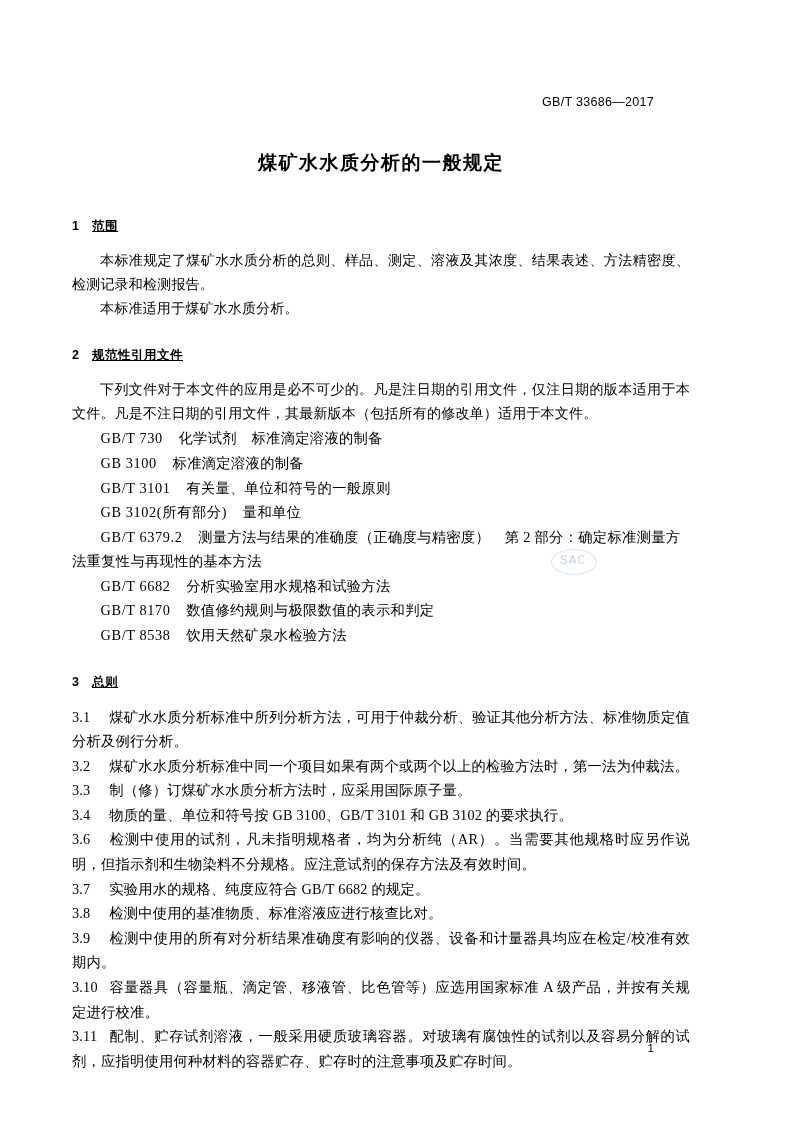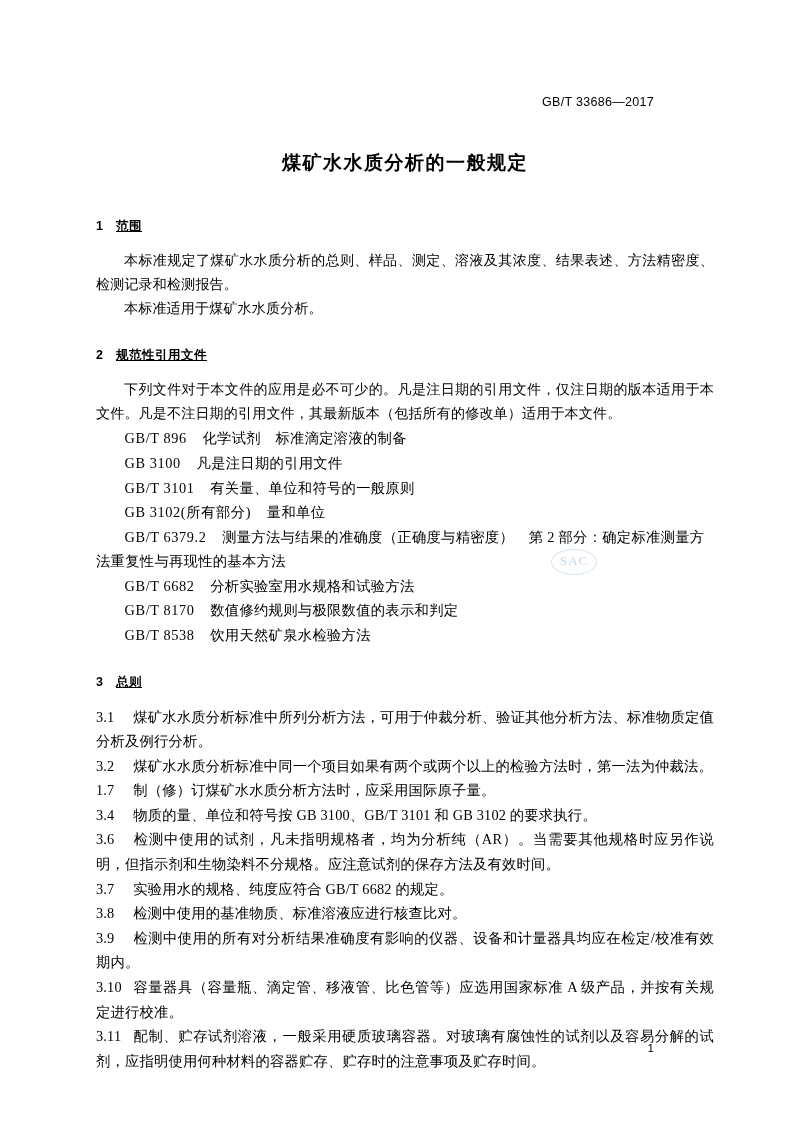--- a/index.html
+++ b/index.html
@@ -26,21 +26,21 @@
     position: absolute;
     top: 95px;
     right: 88px;
     font-family: "Liberation Sans", "DejaVu Sans", sans-serif;
     font-size: 12.5px;
     letter-spacing: 0.3px;
     color: #000;
   }
   .content {
     position: absolute;
-    left: 96px;
+    left: 72px;
     top: 150px;
     width: 618px;
   }
   .doc-title {
     text-align: center;
     font-family: "Liberation Sans", "DejaVu Sans", sans-serif;
     font-weight: bold;
     font-size: 19px;
     letter-spacing: 1.5px;
     margin: 0 0 42px 0;
@@ -89,21 +89,21 @@
     letter-spacing: 0.2px;
   }
   .clause .cnum {
     display: inline-block;
     min-width: 2.6em;
   }
   .watermark {
     position: absolute;
     left: 560px;
     top: 553px;
-    font-family: Liberation Serif, serif;
+    font-family: Liberation Mono, monospace;
     font-size: 13px;
     color: #b9cfe4;
     letter-spacing: 1px;
     opacity: 0.85;
     user-select: none;
   }
   .watermark .ring {
     position: absolute;
     left: -9px;
     top: -4px;
@@ -136,36 +136,36 @@
       <span class="num">1</span><span>范围</span>
     </div>
     <p class="body indent">本标准规定了煤矿水水质分析的总则、样品、测定、溶液及其浓度、结果表述、方法精密度、检测记录和检测报告。</p>
     <p class="body indent">本标准适用于煤矿水水质分析。</p>
 
     <div class="sec-head">
       <span class="num">2</span><span>规范性引用文件</span>
     </div>
     <p class="body indent">下列文件对于本文件的应用是必不可少的。凡是注日期的引用文件，仅注日期的版本适用于本文件。凡是不注日期的引用文件，其最新版本（包括所有的修改单）适用于本文件。</p>
 
-    <p class="ref"><span class="code">GB/T 896</span><span class="gap"></span><span>化学试剂　标准滴定溶液的制备</span></p>
-    <p class="ref"><span class="code">GB 3100</span><span class="gap"></span><span>凡是注日期的引用文件</span></p>
+    <p class="ref"><span class="code">GB/T 730</span><span class="gap"></span><span>化学试剂　标准滴定溶液的制备</span></p>
+    <p class="ref"><span class="code">GB 3100</span><span class="gap"></span><span>标准滴定溶液的制备</span></p>
     <p class="ref"><span class="code">GB/T 3101</span><span class="gap"></span><span>有关量、单位和符号的一般原则</span></p>
     <p class="ref"><span class="code">GB 3102(所有部分)</span><span class="gap"></span><span>量和单位</span></p>
     <p class="ref"><span class="code">GB/T 6379.2</span><span class="gap"></span><span>测量方法与结果的准确度（正确度与精密度）　第 2 部分：确定标准测量方法重复性与再现性的基本方法</span></p>
     <p class="ref"><span class="code">GB/T 6682</span><span class="gap"></span><span>分析实验室用水规格和试验方法</span></p>
     <p class="ref"><span class="code">GB/T 8170</span><span class="gap"></span><span>数值修约规则与极限数值的表示和判定</span></p>
     <p class="ref"><span class="code">GB/T 8538</span><span class="gap"></span><span>饮用天然矿泉水检验方法</span></p>
 
     <div class="sec-head">
       <span class="num">3</span><span>总则</span>
     </div>
 
     <p class="clause"><span class="cnum">3.1</span><span>煤矿水水质分析标准中所列分析方法，可用于仲裁分析、验证其他分析方法、标准物质定值分析及例行分析。</span></p>
     <p class="clause"><span class="cnum">3.2</span><span>煤矿水水质分析标准中同一个项目如果有两个或两个以上的检验方法时，第一法为仲裁法。</span></p>
-    <p class="clause"><span class="cnum">1.7</span><span>制（修）订煤矿水水质分析方法时，应采用国际原子量。</span></p>
+    <p class="clause"><span class="cnum">3.3</span><span>制（修）订煤矿水水质分析方法时，应采用国际原子量。</span></p>
     <p class="clause"><span class="cnum">3.4</span><span>物质的量、单位和符号按 GB 3100、GB/T 3101 和 GB 3102 的要求执行。</span></p>
     <p class="clause"><span class="cnum">3.6</span><span>检测中使用的试剂，凡未指明规格者，均为分析纯（AR）。当需要其他规格时应另作说明，但指示剂和生物染料不分规格。应注意试剂的保存方法及有效时间。</span></p>
     <p class="clause"><span class="cnum">3.7</span><span>实验用水的规格、纯度应符合 GB/T 6682 的规定。</span></p>
     <p class="clause"><span class="cnum">3.8</span><span>检测中使用的基准物质、标准溶液应进行核查比对。</span></p>
     <p class="clause"><span class="cnum">3.9</span><span>检测中使用的所有对分析结果准确度有影响的仪器、设备和计量器具均应在检定/校准有效期内。</span></p>
     <p class="clause"><span class="cnum">3.10</span><span>容量器具（容量瓶、滴定管、移液管、比色管等）应选用国家标准 A 级产品，并按有关规定进行校准。</span></p>
     <p class="clause"><span class="cnum">3.11</span><span>配制、贮存试剂溶液，一般采用硬质玻璃容器。对玻璃有腐蚀性的试剂以及容易分解的试剂，应指明使用何种材料的容器贮存、贮存时的注意事项及贮存时间。</span></p>
 
   </div>
 

